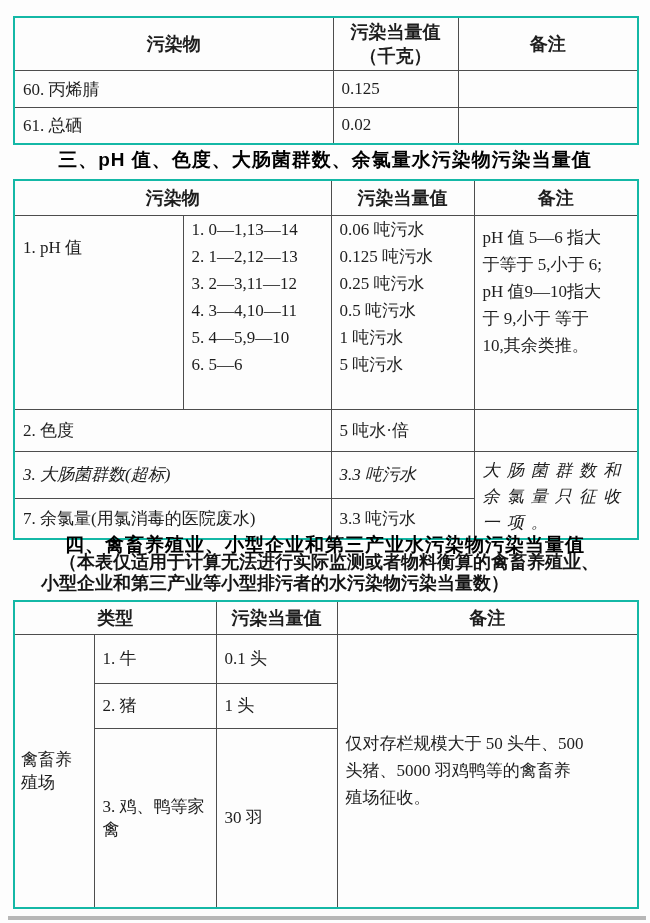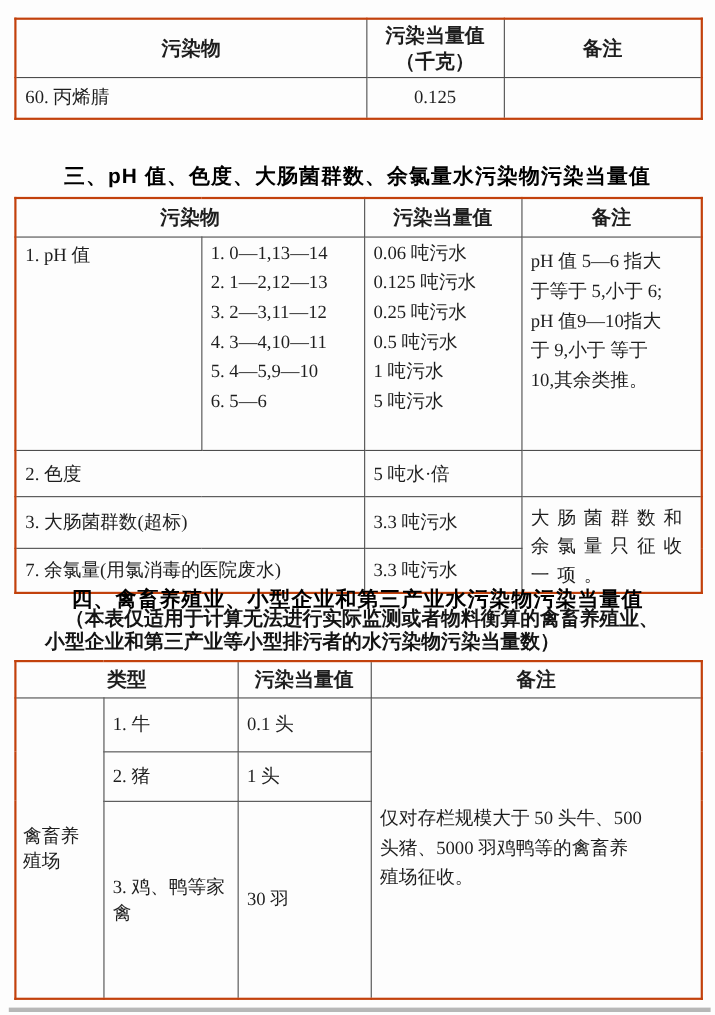--- a/index.html
+++ b/index.html
@@ -11,38 +11,38 @@
     overflow:hidden;
   }
   .abs{position:absolute;}
   table{border-collapse:collapse;table-layout:fixed;width:624px;}
   td,th{
     border:1px solid #4d4d4d;
     padding:2px 8px;
     font-weight:normal;
     overflow:hidden;
   }
-  table{border:2px solid #c2410c;}
+  table{border:2px solid #14b8a6;}
   th{
     font-family:"Liberation Sans","DejaVu Sans",sans-serif;
     font-weight:700;text-align:center;font-size:18px;
   }
   .heading{
     position:absolute;left:0;width:650px;text-align:center;
     font-family:"Liberation Sans","DejaVu Sans",sans-serif;
     font-weight:700;font-size:19px;color:#000000;
     letter-spacing:1px;
   }
   .note-par{
     position:absolute;left:13px;width:624px;
     font-family:"Liberation Sans","DejaVu Sans",sans-serif;
     font-weight:700;font-size:18px;line-height:21px;color:#141414;
     white-space:pre-line;
   }
-  .center{text-align:center;}
+  .center{text-align:left;}
   .vtop{vertical-align:top;}
   .pre{white-space:pre-line;}
   .lh27{line-height:27px;}
   .spread-note{letter-spacing:0.42em;line-height:26px;}
   .val{padding-left:8px;}
   .bottom-bar{
     position:absolute;left:8px;width:638px;top:916px;height:4px;
     background:#b7b7b7;
   }
 </style>
@@ -59,40 +59,45 @@
       <tr style="height:52px;">
     <th>污染物</th>
     <th><span class="pre"><span>污染当量值</span><br><span>（千克）</span></span></th>
     <th>备注</th>
   </tr>
   <tr style="height:37px;">
     <td>60. 丙烯腈</td>
     <td class="center">0.125</td>
     <td></td>
   </tr>
+  <tr style="height:36px;">
+    <td>61. 总硒</td>
+    <td class="center">0.02</td>
+    <td></td>
+  </tr>
 </tbody>
   </table>
 
 <div class="heading" style="top:147px;">三、pH 值、色度、大肠菌群数、余氯量水污染物污染当量值</div>
 
 <table class="abs" style="left:13px;top:179px;">
   <colgroup>
       <col style="width:169px">
       <col style="width:148px">
       <col style="width:143px">
       <col style="width:164px">
     </colgroup>
   <tbody>
       <tr style="height:35px;">
     <th colspan="2">污染物</th>
     <th>污染当量值</th>
     <th>备注</th>
   </tr>
   <tr style="height:194px;">
-    <td class="vtop" style="padding-top:4px;">1. pH 值</td>
+    <td class="vtop" style="padding-top:20px;">1. pH 值</td>
     <td class="vtop pre lh27" style="padding-top:0;">1. 0—1,13—14
 2. 1—2,12—13
 3. 2—3,11—12
 4. 3—4,10—11
 5. 4—5,9—10
 6. 5—6</td>
     <td class="vtop pre lh27" style="padding-top:0;">0.06 吨污水
 0.125 吨污水
 0.25 吨污水
 0.5 吨污水
@@ -102,21 +107,21 @@
 于等于 5,小于 6;
 pH 值9—10指大
 于 9,小于 等于
 10,其余类推。</td>
   </tr>
   <tr style="height:42px;">
     <td colspan="2">2. 色度</td>
     <td class="val">5 吨水·倍</td>
     <td></td>
   </tr>
-  <tr style="height:43px;">
+  <tr style="height:43px;font-style:italic;">
     <td colspan="2">3. 大肠菌群数(超标)</td>
     <td class="val">3.3 吨污水</td>
     <td rowspan="2" class="pre spread-note vtop" style="padding-top:6px;margin-left:29px;">大肠菌群数和
 余氯量只征收
 一项。</td>
   </tr>
   <tr style="height:36px;">
     <td colspan="2">7. 余氯量(用氯消毒的医院废水)</td>
     <td class="val">3.3 吨污水</td>
   </tr>

